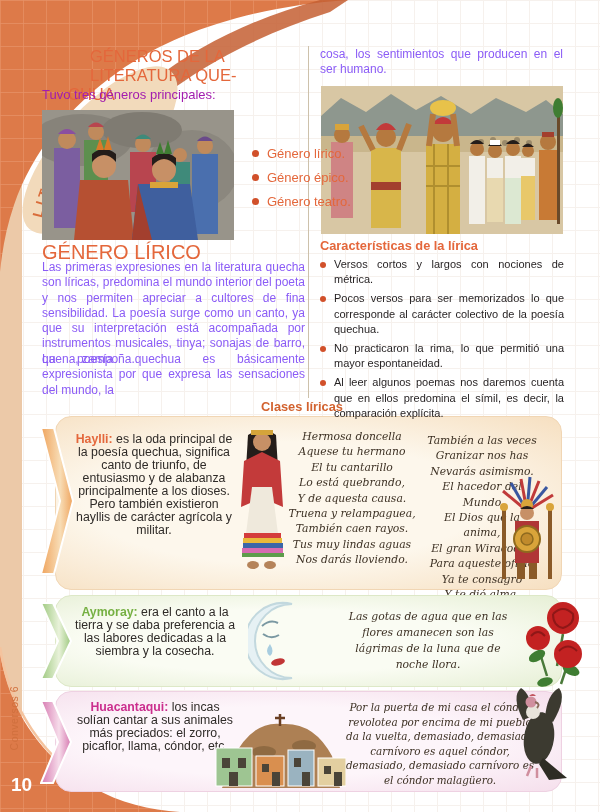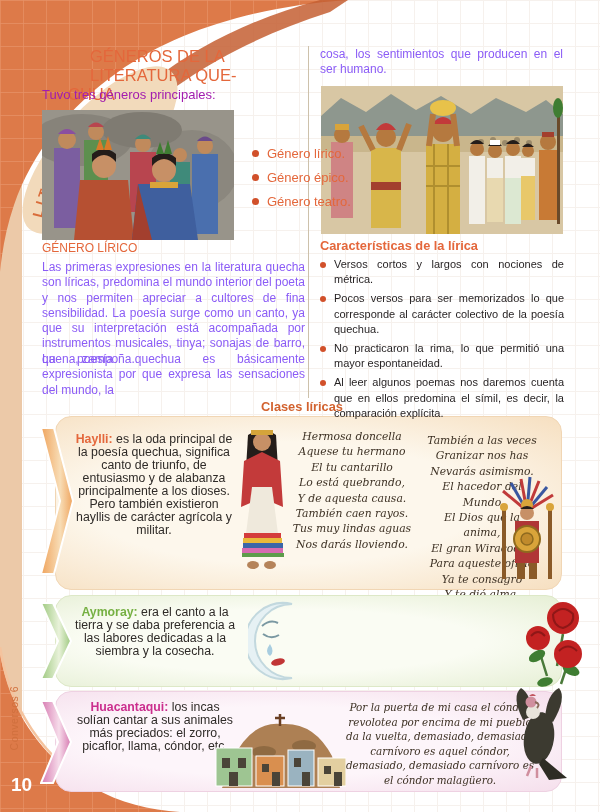--- a/index.html
+++ b/index.html
@@ -26,21 +26,21 @@
   .title .l1{padding-left:22px;}
   .intro{position:absolute;left:42px;top:87px;font-size:13px;color:#a21caf;z-index:3;}
   
   .col-divider{position:absolute;left:308px;top:46px;width:1px;height:352px;background:#cdc1ab;}
   .img-frame{position:absolute;overflow:hidden;}
   .genres{position:absolute;left:252px;top:146px;z-index:3;}
   .genre-item{display:flex;align-items:center;margin-bottom:9px;}
   .gdot{width:7px;height:7px;border-radius:50%;background:#d1502a;margin-right:8px;flex:none;}
   .genre-item span.glabel{color:#e4673b;font-size:13px;}
   .sec-h{position:absolute;color:#e4673b;z-index:3;}
-  .h-lirico{left:42px;top:241px;font-size:12px;}
+  .h-lirico{left:42px;top:241px;font-size:20px;}
   .h-carac{left:320px;top:238px;font-size:12.8px;font-weight:bold;}
   .h-clases{left:42px;top:399px;width:520px;text-align:center;font-size:12.8px;font-weight:bold;color:#d2622f;z-index:3;}
   .para{position:absolute;width:263px;font-size:12px;line-height:15.3px;text-align:justify;color:#8b5cf6;z-index:3;}
   .p1{left:42px;top:260px;}
   .p2{left:42px;top:352px;}
   .cont{left:320px;top:47px;width:243px;}
   .bullets{position:absolute;left:320px;top:257px;width:244px;z-index:3;}
   .b-item{display:flex;margin-bottom:4px;}
   .bdot{width:6px;height:6px;border-radius:50%;background:#d1502a;margin:5px 8px 0 0;flex:none;}
   .b-item span.btext{font-size:11px;line-height:15.2px;text-align:justify;color:#231f20;}
@@ -262,20 +262,21 @@
         <ellipse cx="17" cy="140" rx="6" ry="4" fill="#b5835a"></ellipse>
         <ellipse cx="34" cy="140" rx="6" ry="4" fill="#b5835a"></ellipse>
       </svg>
     </div>
     <div class="poem poem-lines" style="left:232px;top:12px;width:128px;">
       <div>Hermosa doncella</div>
       <div>Aquese tu hermano</div>
       <div>El tu cantarillo</div>
       <div>Lo está quebrando,</div>
       <div>Y de aquesta causa.</div>
+      <div>Truena y relampaguea,</div>
       <div>También caen rayos.</div>
       <div>Tus muy lindas aguas</div>
       <div>Nos darás lloviendo.</div>
     </div>
     <div class="poem poem-lines" style="left:368px;top:16px;width:116px;">
       <div>También a las veces</div>
       <div>Granizar nos has</div>
       <div>Nevarás asimismo.</div>
       <div>El hacedor del Mundo</div>
       <div>El Dios que la anima,</div>
@@ -328,20 +329,21 @@
     </div>
     <div class="ill" style="left:192px;top:4px;">
       <svg width="70" height="82" viewBox="0 0 70 82">
         <path d="M44,4 A38,38 0 1,0 44,78 A33,33 0 1,1 44,4 Z" fill="#e6f1f4" stroke="#c2d8de" stroke-width="2"></path>
         <path d="M14,26 Q22,19 30,23" stroke="#7a98a2" stroke-width="2" fill="none"></path>
         <path d="M15,34 Q23,40 31,35" stroke="#7a98a2" stroke-width="2" fill="none"></path>
         <path d="M22,44 q5,8 0,12 q-6,-4 0,-12" fill="#a8cde0"></path>
         <ellipse cx="30" cy="62" rx="7" ry="3.4" fill="#c13535" transform="rotate(-12 30 62)"></ellipse>
       </svg>
     </div>
+    <div class="poem poem-blk" style="left:288px;top:13px;width:168px;">Las gotas de agua que en las flores amanecen son las lágrimas de la luna que de noche llora.</div>
     <div class="ill" style="right:-26px;top:0;">
       <svg width="64" height="94" viewBox="0 0 64 94">
         <path d="M40,38 L34,70 M16,54 L24,80 M44,70 L38,88" stroke="#4a7a3a" stroke-width="2.5" fill="none"></path>
         <ellipse cx="14" cy="60" rx="9" ry="5" fill="#3f7d32" transform="rotate(-30 14 60)"></ellipse>
         <ellipse cx="48" cy="74" rx="9" ry="5" fill="#3f7d32" transform="rotate(25 48 74)"></ellipse>
         <ellipse cx="22" cy="86" rx="8" ry="4.5" fill="#3f7d32" transform="rotate(-15 22 86)"></ellipse>
         <circle cx="40" cy="22" r="16" fill="#c32222"></circle>
         <path d="M30,18 Q40,8 50,18 Q52,28 40,32 Q30,30 30,18" fill="none" stroke="#8f1717" stroke-width="2"></path>
         <circle cx="15" cy="42" r="12" fill="#c32222"></circle>
         <path d="M8,40 Q15,32 22,40" fill="none" stroke="#8f1717" stroke-width="2"></path>

